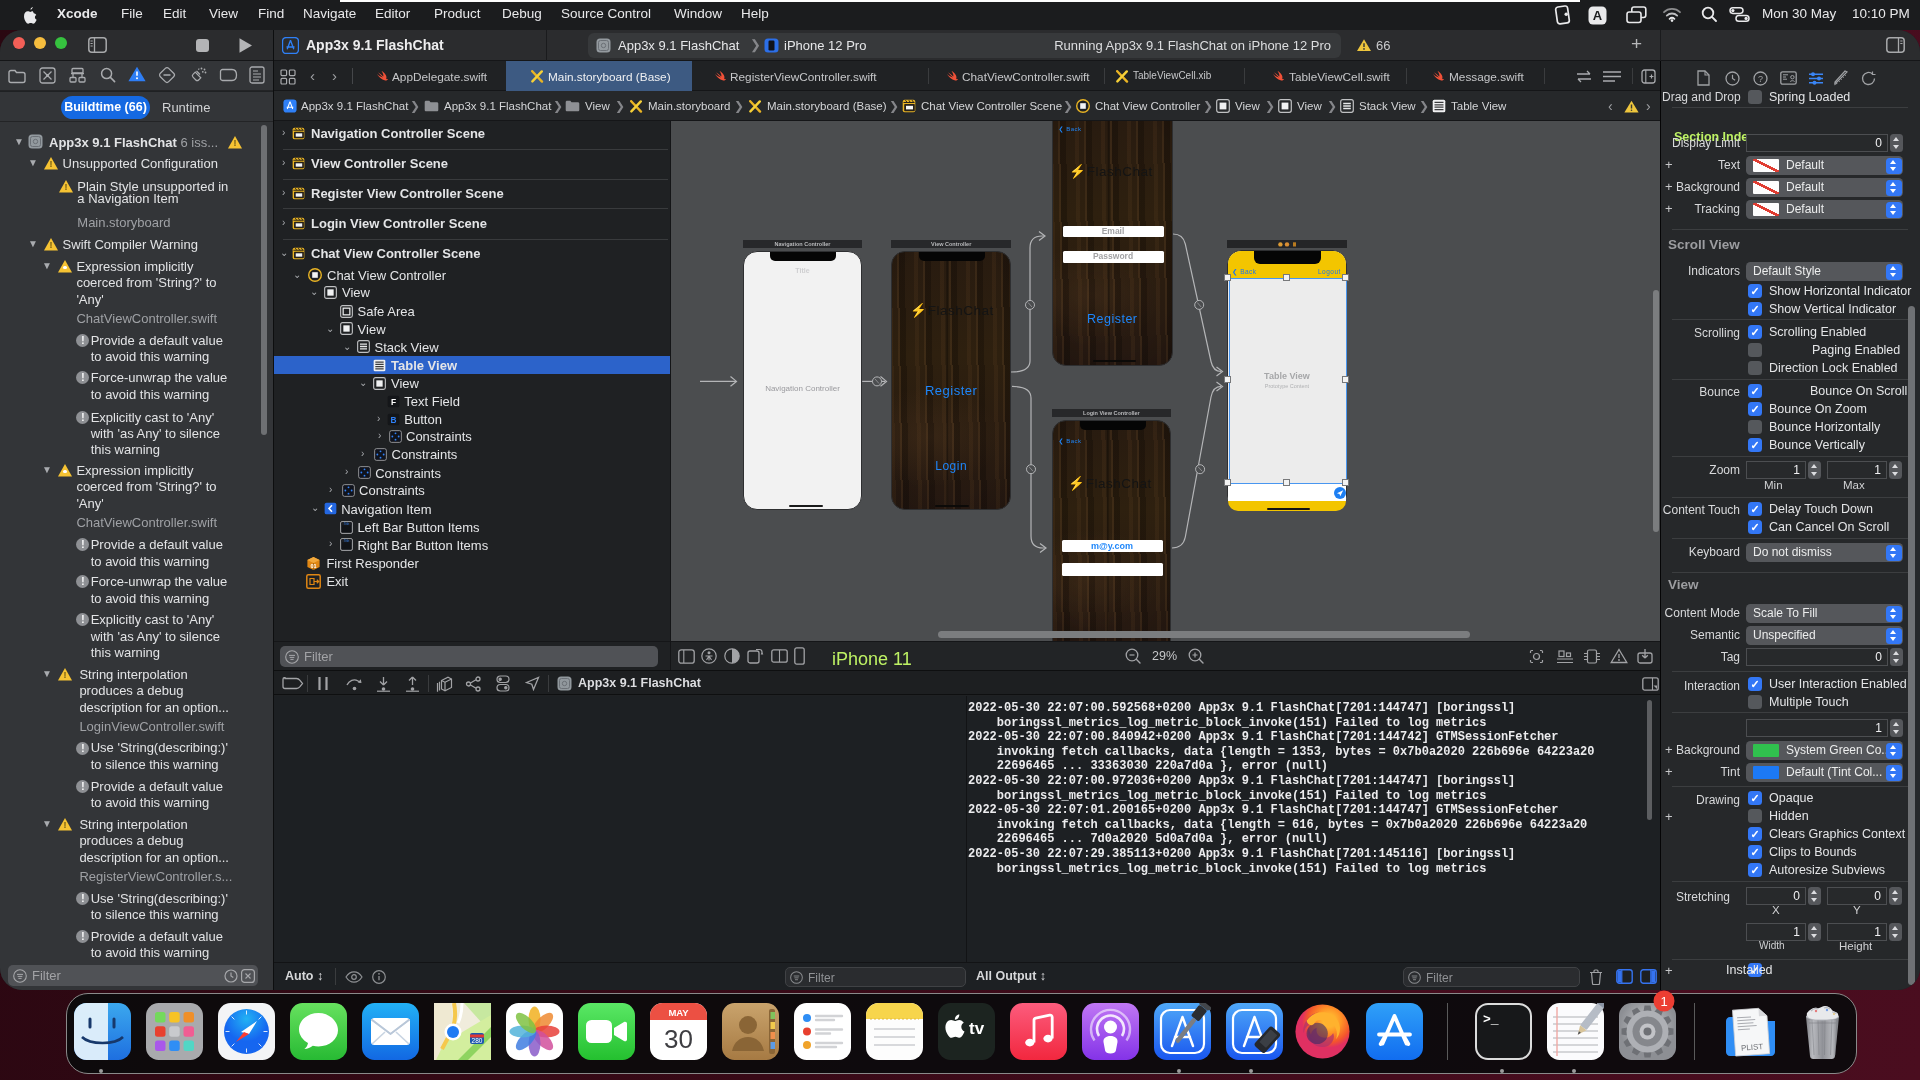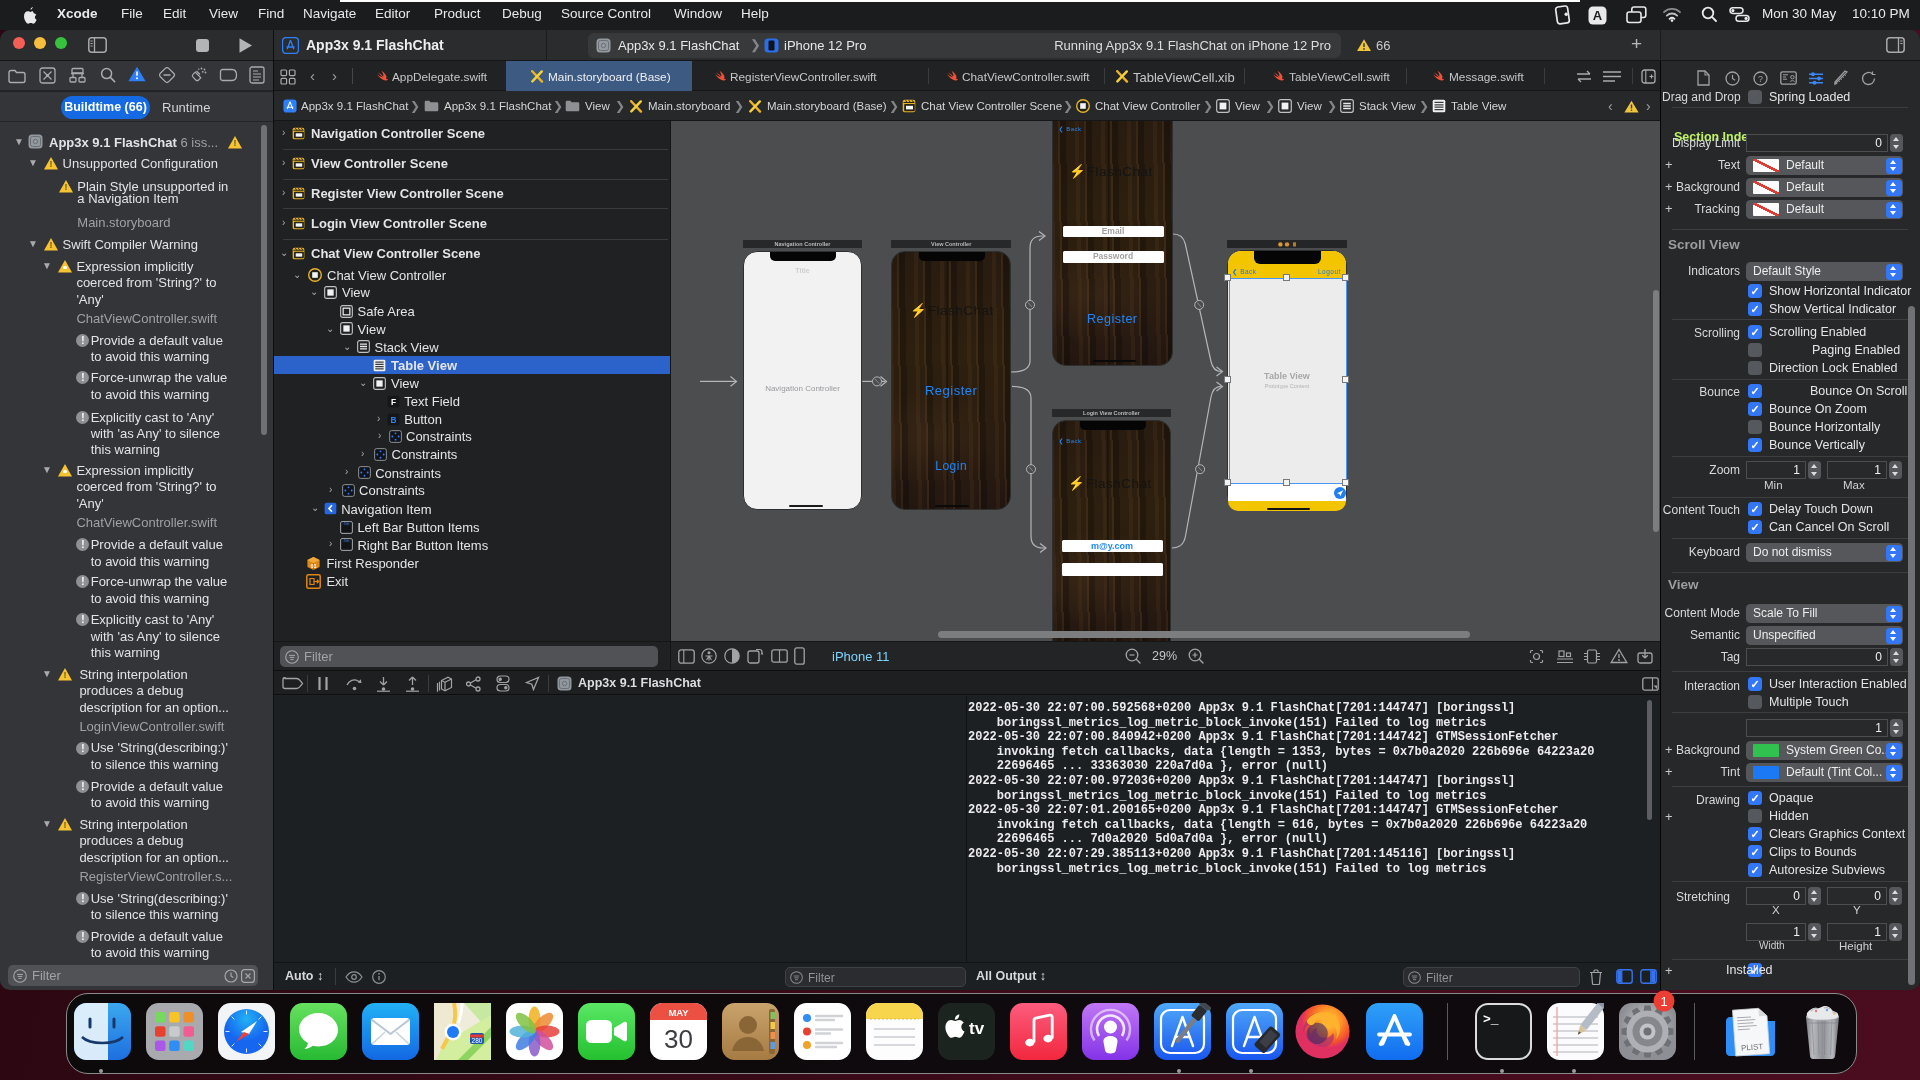--- a/index.html
+++ b/index.html
@@ -1,21 +1,21 @@
 <!DOCTYPE html>
 <html><head><meta charset="utf-8">
 <style>
 *{margin:0;padding:0;box-sizing:border-box}
 html,body{width:1920px;height:1080px;overflow:hidden;background:#000;font-family:"Liberation Sans",sans-serif;-webkit-font-smoothing:antialiased}
 .a{position:absolute}
 #wall{left:0;top:0;width:1920px;height:1080px;background:linear-gradient(100deg,#2a0711 0%,#380a17 45%,#450c1d 75%,#4a0d1f 100%)}
 #menubar{left:0;top:0;width:1920px;height:30px;background:#1b1c1e;color:#e8e8ea;font-size:13.5px}
 .mi{position:absolute;top:6px;color:#e9e9eb}
 #topstrip{left:340px;top:0;width:1240px;height:2px;background:#fdfdfd}
-#win{left:0;top:30px;width:1920px;height:960px;background:#1f2123;border-radius:10px;overflow:hidden}
+#win{left:0;top:30px;width:1920px;height:960px;background:#1f2123;border-radius:22px;overflow:hidden}
 
 #toolbar{left:0;top:0;width:1920px;height:31px;background:#2b2c2e;border-bottom:1px solid #151618}
 .tl{position:absolute;top:7px;width:12px;height:12px;border-radius:50%}
 
 #navicons{left:0;top:31px;width:273px;height:30px;background:#333538;border-bottom:1px solid #232426}
 #buildbar{left:0;top:62px;width:273px;height:30px;background:#333538;border-bottom:1px solid #232426}
 #navlist{left:0;top:92px;width:273px;height:840px;background:#333538}
 #navfilter{left:0;top:932px;width:273px;height:28px;background:#333538}
 #tabbar{left:273px;top:31px;width:1387px;height:30px;background:#202224;border-bottom:1px solid #151618}
 #crumbs{left:273px;top:61px;width:1387px;height:30px;background:#26282a;border-bottom:1px solid #151618}
@@ -261,21 +261,21 @@
     <span class="t" style="left:457px;top:9px;color:#c6c7c9;font-size:11.8px">RegisterViewController.swift</span>
     <div class="a" style="left:655px;top:7px;width:1px;height:16px;background:#3a3c3e"></div>
     <svg class="a" style="left:671px;top:9px" width="14" height="13" viewBox="0 0 16 13">
         <use href="#swift"></use>
       </svg>
     <span class="t" style="left:689px;top:9px;color:#c6c7c9;font-size:11.8px">ChatViewController.swift</span>
     <div class="a" style="left:831px;top:7px;width:1px;height:16px;background:#3a3c3e"></div>
     <svg class="a" style="left:842px;top:9px" width="14" height="13" viewBox="0 0 14 13">
         <use href="#xicg"></use>
       </svg>
-    <span class="t" style="left:860px;top:9px;color:#c6c7c9;font-size:13px">TableViewCell.xib</span>
+    <span class="t" style="left:860px;top:9px;color:#c6c7c9;font-size:10px">TableViewCell.xib</span>
     <div class="a" style="left:971px;top:7px;width:1px;height:16px;background:#3a3c3e"></div>
     <svg class="a" style="left:997px;top:9px" width="14" height="13" viewBox="0 0 16 13">
         <use href="#swift"></use>
       </svg>
     <span class="t" style="left:1016px;top:9px;color:#c6c7c9;font-size:11.8px">TableViewCell.swift</span>
     <div class="a" style="left:1133px;top:7px;width:1px;height:16px;background:#3a3c3e"></div>
     <svg class="a" style="left:1157px;top:9px" width="14" height="13" viewBox="0 0 16 13">
         <use href="#swift"></use>
       </svg>
     <span class="t" style="left:1176px;top:9px;color:#c6c7c9;font-size:11.8px">Message.swift</span>
@@ -784,21 +784,21 @@
         <path d="M10 2.5h3.5c1.6 0 2.5 1 2.5 2.5v2" fill="none" stroke="#a2a3a6" stroke-width="1.2"></path>
         <path d="M16 5.2 17.3 7.5H14.7z" fill="#a2a3a6"></path>
       </svg>
     <svg class="a" style="left:101px;top:7px" width="17" height="14" viewBox="0 0 17 14">
         <rect x="0.8" y="0.8" width="15.4" height="12.4" rx="2" fill="none" stroke="#a2a3a6" stroke-width="1.3"></rect>
         <path d="M8.5 1v12" stroke="#a2a3a6" stroke-width="1.1"></path>
       </svg>
     <svg class="a" style="left:124px;top:5px" width="11" height="18" viewBox="0 0 11 18">
         <rect x="0.8" y="0.8" width="9.4" height="16.4" rx="2" fill="none" stroke="#a2a3a6" stroke-width="1.3"></rect>
       </svg>
-    <span class="t" style="left:162px;top:7px;font-size:13px;color:#7dd3fc">iPhone 11</span>
+    <span class="t" style="left:162px;top:7px;font-size:18px;color:#bef264">iPhone 11</span>
     <svg class="a" style="left:455px;top:6px" width="16" height="16" viewBox="0 0 16 16">
         <circle cx="7" cy="7" r="5.8" fill="none" stroke="#a2a3a6" stroke-width="1.3"></circle>
         <path d="M11.3 11.3 15 15" stroke="#a2a3a6" stroke-width="1.4" stroke-linecap="round"></path>
         <path d="M4.5 7h5" stroke="#a2a3a6" stroke-width="1.2"></path>
       </svg>
     <span class="t" style="left:482px;top:7px;font-size:12.5px;color:#c6c7c9">29%</span>
     <svg class="a" style="left:518px;top:6px" width="16" height="16" viewBox="0 0 16 16">
         <circle cx="7" cy="7" r="5.8" fill="none" stroke="#a2a3a6" stroke-width="1.3"></circle>
         <path d="M11.3 11.3 15 15" stroke="#a2a3a6" stroke-width="1.4" stroke-linecap="round"></path>
         <path d="M4.5 7h5M7 4.5v5" stroke="#a2a3a6" stroke-width="1.2"></path>

